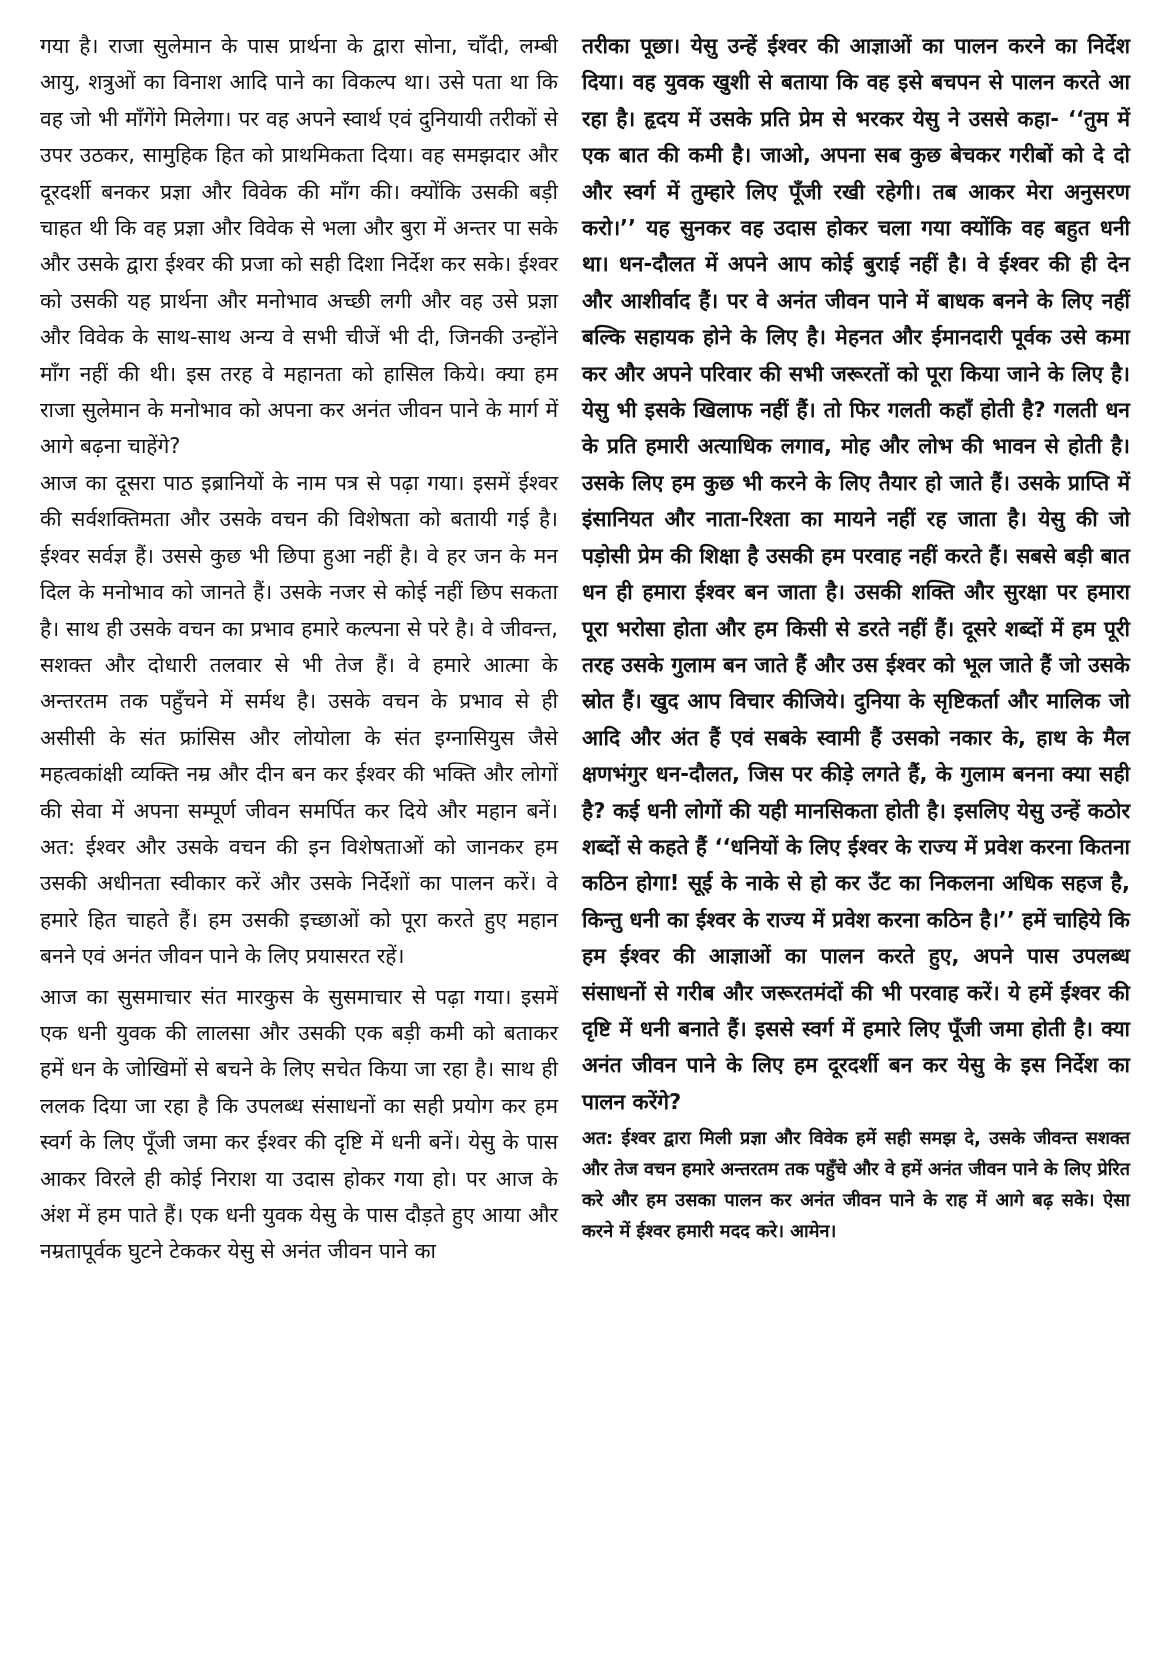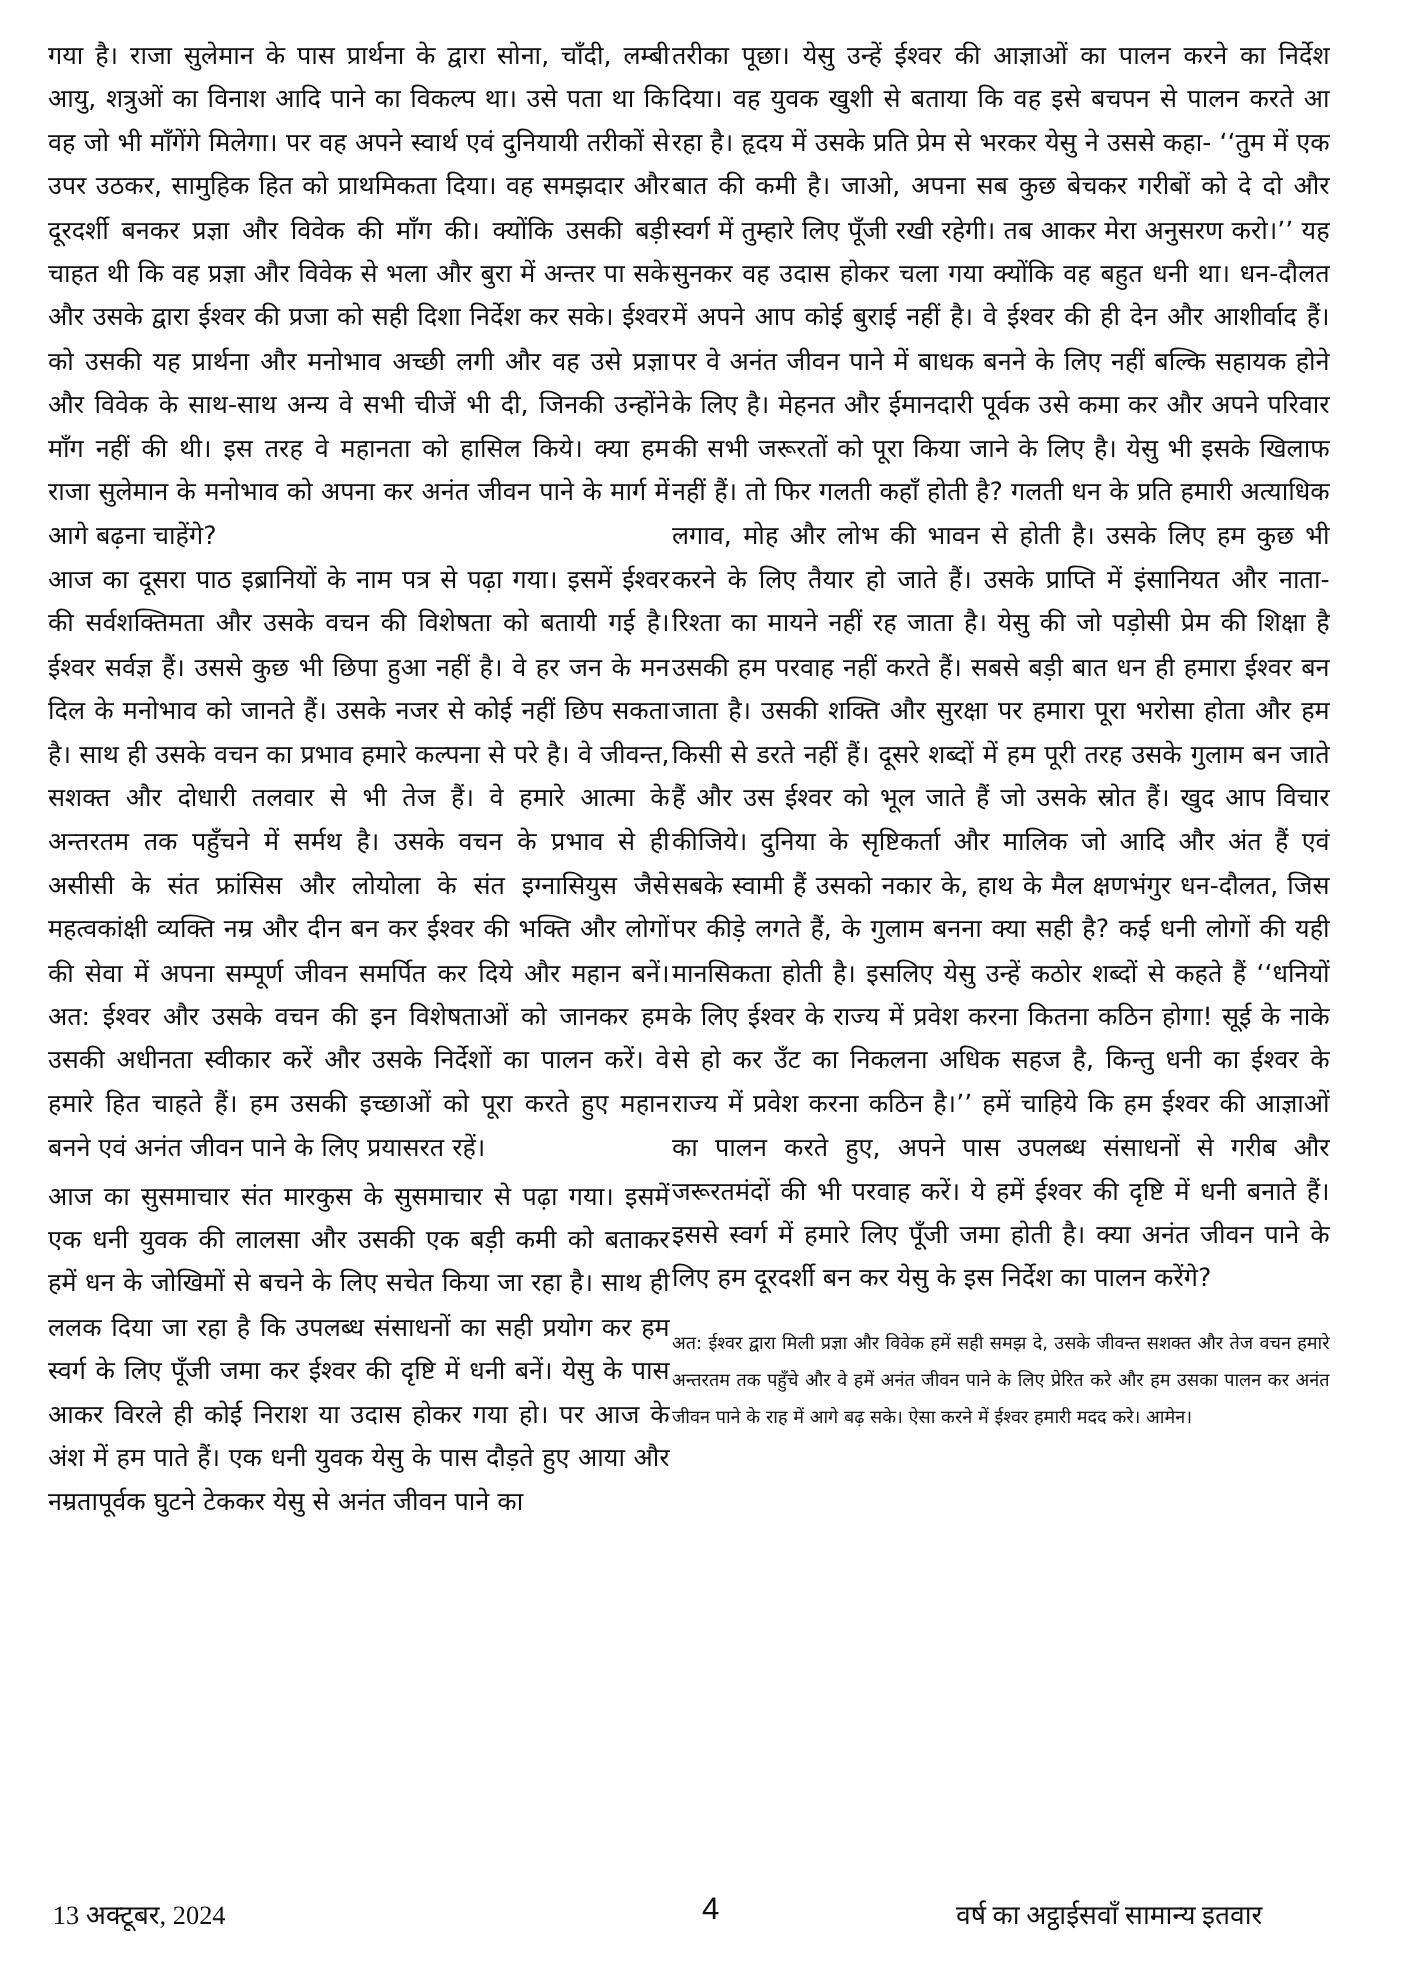--- a/index.html
+++ b/index.html
@@ -26,39 +26,40 @@
       position: absolute;
       top: 28px;
       text-align: justify;
       text-justify: inter-word;
     }
     .col-left {
       left: 40px;
       width: 518px;
     }
     .col-right {
-      left: 560px;
+      left: 582px;
       width: 548px;
+      font-weight: bold;
     }
     .para {
       margin: 0;
       font-size: 21px;
       line-height: 36.4px;
       letter-spacing: 0;
     }
     .para + .para {
       margin-top: 0;
     }
     .para.gap {
       margin-top: 4px;
     }
     .para.small {
-      font-size: 15px;
+      font-size: 18px;
       line-height: 31px;
-      margin-top: 20px;
+      margin-top: 2px;
     }
     .footer {
       position: absolute;
       top: 1575px;
       left: 0;
       width: 1170px;
       height: 40px;
       font-family: "Liberation Serif", "DejaVu Serif", serif;
       font-size: 22px;
       color: #111111;
@@ -90,19 +91,14 @@
     <p class="para">गया है। राजा सुलेमान के पास प्रार्थना के द्वारा सोना, चाँदी, लम्बी आयु, शत्रुओं का विनाश आदि पाने का विकल्प था। उसे पता था कि वह जो भी माँगेंगे मिलेगा। पर वह अपने स्वार्थ एवं दुनियायी तरीकों से उपर उठकर, सामुहिक हित को प्राथमिकता दिया। वह समझदार और दूरदर्शी बनकर प्रज्ञा और विवेक की माँग की। क्योंकि उसकी बड़ी चाहत थी कि वह प्रज्ञा और विवेक से भला और बुरा में अन्तर पा सके और उसके द्वारा ईश्वर की प्रजा को सही दिशा निर्देश कर सके। ईश्वर को उसकी यह प्रार्थना और मनोभाव अच्छी लगी और वह उसे प्रज्ञा और विवेक के साथ-साथ अन्य वे सभी चीजें भी दी, जिनकी उन्होंने माँग नहीं की थी। इस तरह वे महानता को हासिल किये। क्या हम राजा सुलेमान के मनोभाव को अपना कर अनंत जीवन पाने के मार्ग में आगे बढ़ना चाहेंगे?</p>
     <p class="para">आज का दूसरा पाठ इब्रानियों के नाम पत्र से पढ़ा गया। इसमें ईश्वर की सर्वशक्तिमता और उसके वचन की विशेषता को बतायी गई है। ईश्वर सर्वज्ञ हैं। उससे कुछ भी छिपा हुआ नहीं है। वे हर जन के मन दिल के मनोभाव को जानते हैं। उसके नजर से कोई नहीं छिप सकता है। साथ ही उसके वचन का प्रभाव हमारे कल्पना से परे है। वे जीवन्त, सशक्त और दोधारी तलवार से भी तेज हैं। वे हमारे आत्मा के अन्तरतम तक पहुँचने में सर्मथ है। उसके वचन के प्रभाव से ही असीसी के संत फ्रांसिस और लोयोला के संत इग्नासियुस जैसे महत्वकांक्षी व्यक्ति नम्र और दीन बन कर ईश्वर की भक्ति और लोगों की सेवा में अपना सम्पूर्ण जीवन समर्पित कर दिये और महान बनें। अत: ईश्वर और उसके वचन की इन विशेषताओं को जानकर हम उसकी अधीनता स्वीकार करें और उसके निर्देशों का पालन करें। वे हमारे हित चाहते हैं। हम उसकी इच्छाओं को पूरा करते हुए महान बनने एवं अनंत जीवन पाने के लिए प्रयासरत रहें।</p>
     <p class="para gap">आज का सुसमाचार संत मारकुस के सुसमाचार से पढ़ा गया। इसमें एक धनी युवक की लालसा और उसकी एक बड़ी कमी को बताकर हमें धन के जोखिमों से बचने के लिए सचेत किया जा रहा है। साथ ही ललक दिया जा रहा है कि उपलब्ध संसाधनों का सही प्रयोग कर हम स्वर्ग के लिए पूँजी जमा कर ईश्वर की दृष्टि में धनी बनें। येसु के पास आकर विरले ही कोई निराश या उदास होकर गया हो। पर आज के अंश में हम पाते हैं। एक धनी युवक येसु के पास दौड़ते हुए आया और नम्रतापूर्वक घुटने टेककर येसु से अनंत जीवन पाने का</p>
   </div>
 
   <div class="column col-right">
     <p class="para">तरीका पूछा। येसु उन्हें ईश्वर की आज्ञाओं का पालन करने का निर्देश दिया। वह युवक खुशी से बताया कि वह इसे बचपन से पालन करते आ रहा है। हृदय में उसके प्रति प्रेम से भरकर येसु ने उससे कहा- ‘‘तुम में एक बात की कमी है। जाओ, अपना सब कुछ बेचकर गरीबों को दे दो और स्वर्ग में तुम्हारे लिए पूँजी रखी रहेगी। तब आकर मेरा अनुसरण करो।’’ यह सुनकर वह उदास होकर चला गया क्योंकि वह बहुत धनी था। धन-दौलत में अपने आप कोई बुराई नहीं है। वे ईश्वर की ही देन और आशीर्वाद हैं। पर वे अनंत जीवन पाने में बाधक बनने के लिए नहीं बल्कि सहायक होने के लिए है। मेहनत और ईमानदारी पूर्वक उसे कमा कर और अपने परिवार की सभी जरूरतों को पूरा किया जाने के लिए है। येसु भी इसके खिलाफ नहीं हैं। तो फिर गलती कहाँ होती है? गलती धन के प्रति हमारी अत्याधिक लगाव, मोह और लोभ की भावन से होती है। उसके लिए हम कुछ भी करने के लिए तैयार हो जाते हैं। उसके प्राप्ति में इंसानियत और नाता-रिश्ता का मायने नहीं रह जाता है। येसु की जो पड़ोसी प्रेम की शिक्षा है उसकी हम परवाह नहीं करते हैं। सबसे बड़ी बात धन ही हमारा ईश्वर बन जाता है। उसकी शक्ति और सुरक्षा पर हमारा पूरा भरोसा होता और हम किसी से डरते नहीं हैं। दूसरे शब्दों में हम पूरी तरह उसके गुलाम बन जाते हैं और उस ईश्वर को भूल जाते हैं जो उसके स्रोत हैं। खुद आप विचार कीजिये। दुनिया के सृष्टिकर्ता और मालिक जो आदि और अंत हैं एवं सबके स्वामी हैं उसको नकार के, हाथ के मैल क्षणभंगुर धन-दौलत, जिस पर कीड़े लगते हैं, के गुलाम बनना क्या सही है? कई धनी लोगों की यही मानसिकता होती है। इसलिए येसु उन्हें कठोर शब्दों से कहते हैं ‘‘धनियों के लिए ईश्वर के राज्य में प्रवेश करना कितना कठिन होगा! सूई के नाके से हो कर उँट का निकलना अधिक सहज है, किन्तु धनी का ईश्वर के राज्य में प्रवेश करना कठिन है।’’ हमें चाहिये कि  हम ईश्वर की आज्ञाओं का पालन करते हुए, अपने पास उपलब्ध संसाधनों से गरीब और जरूरतमंदों की भी परवाह करें। ये हमें ईश्वर की दृष्टि में धनी बनाते हैं। इससे स्वर्ग में हमारे लिए पूँजी जमा होती है। क्या अनंत जीवन पाने के लिए हम दूरदर्शी बन कर येसु के इस निर्देश का पालन करेंगे?</p>
     <p class="para small">अत: ईश्वर द्वारा मिली प्रज्ञा और विवेक हमें सही समझ दे, उसके जीवन्त सशक्त और तेज वचन हमारे अन्तरतम तक पहुँचे और वे हमें अनंत जीवन पाने के लिए प्रेरित करे और हम उसका पालन कर अनंत जीवन पाने के राह में आगे बढ़ सके। ऐसा करने में ईश्वर हमारी मदद करे। आमेन।</p>
   </div>
 
-  <div class="footer">
-    <span class="footer-date">13 अक्टूबर, 2024</span>
-    <span class="footer-page">4</span>
-    <span class="footer-title">वर्ष का अट्ठाईसवाँ सामान्य इतवार</span>
-  </div>
 
 </div>
 
 </body></html>

